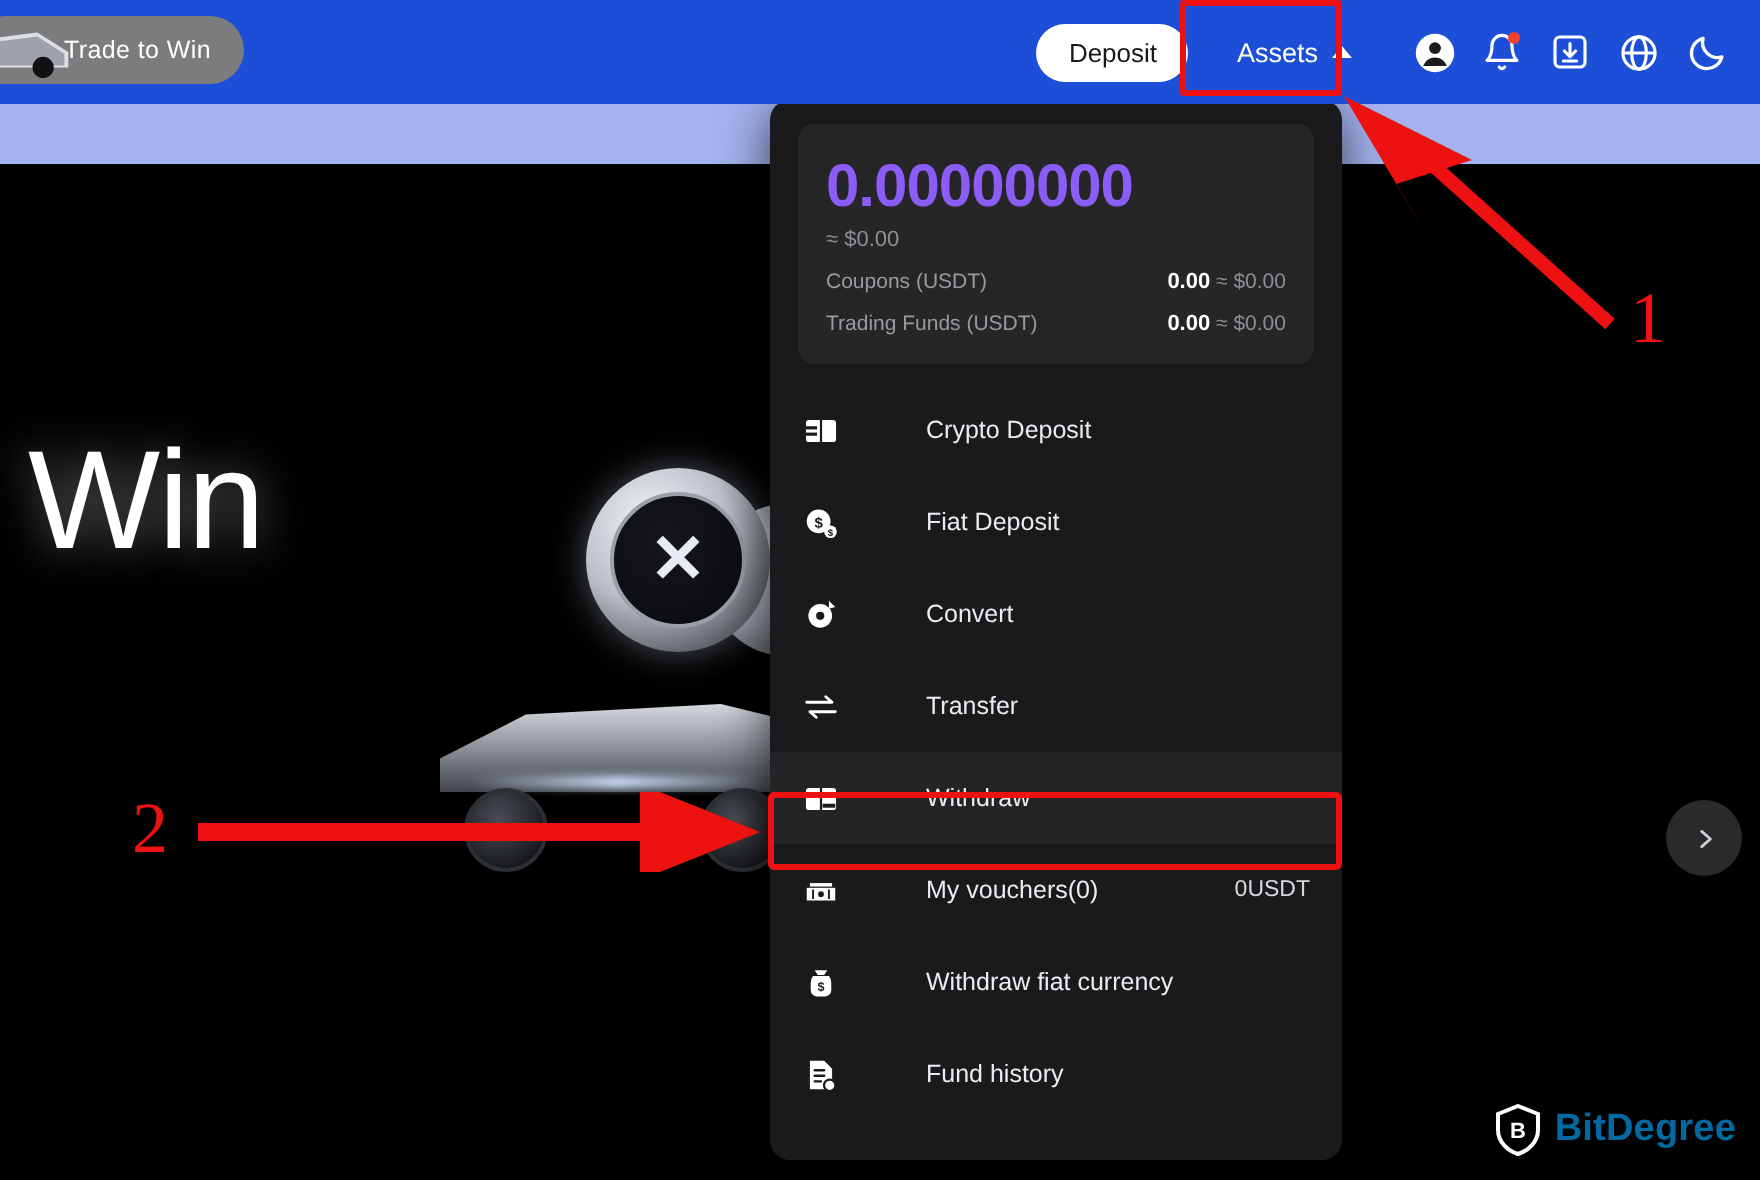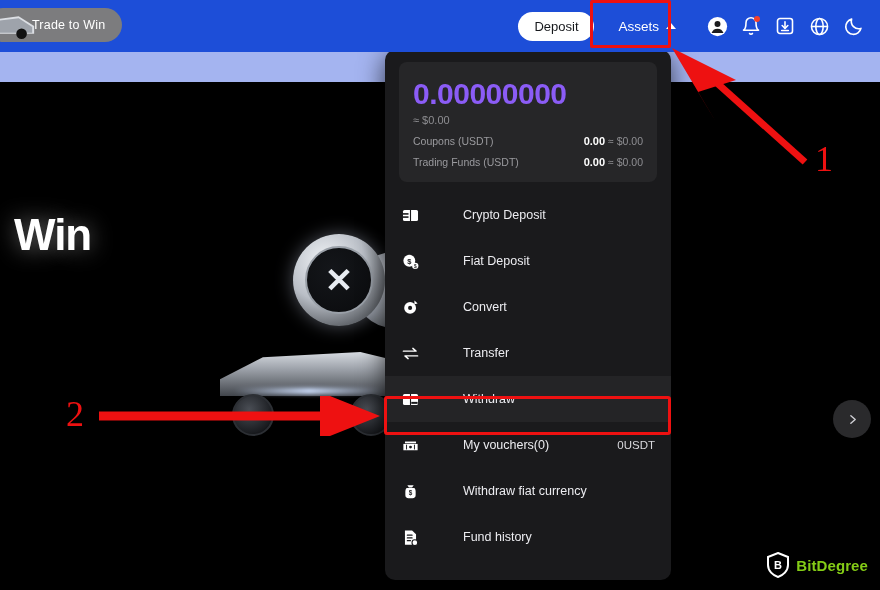--- a/index.html
+++ b/index.html
@@ -59,21 +59,21 @@
   .blue-band{
     position:absolute; left:0; top:52px; width:880px; height:30px;
     background:#a4b4f0; z-index:1;
   }
   .hero{
     position:absolute; left:0; top:82px; width:880px; height:508px;
     background:#000; overflow:hidden; z-index:1;
   }
   .hero-title{
     position:absolute; left:14px; top:128px;
-    font-size:44px; font-weight:bold; color:#fff;
+    font-size:70px; font-weight:normal; color:#fff;
     text-shadow:0 0 22px rgba(255,255,255,.45);
     letter-spacing:-1px;
   }
   
   .art{ position:absolute; left:215px; top:110px; width:240px; height:260px; }
   .coin{
     position:absolute; left:78px; top:42px; width:92px; height:92px; border-radius:50%;
     background:radial-gradient(circle at 35% 30%, #f2f4f7 0%, #b9bec6 45%, #65696f 75%, #2d3034 100%);
     box-shadow:0 0 18px rgba(220,230,255,.35);
     display:flex; align-items:center; justify-content:center;
@@ -161,21 +161,21 @@
   }
   .num{ color:#ee1111; font-size:36px; font-family:"Liberation Serif", serif; }
   .num1{ left:815px; top:138px; }
   .num2{ left:66px; top:393px; }
 
   
   .watermark{
     position:absolute; right:12px; bottom:12px; display:flex; align-items:center; gap:7px;
     z-index:40;
   }
-  .wm-text{ color:#84cc16; font-size:15px; font-weight:bold; letter-spacing:.1px; }
+  .wm-text{ color:#0369a1; font-size:19px; font-weight:bold; letter-spacing:.1px; }
 </style>
 </head>
 <body>
 
 <div id="app">
 
   <div class="blue-band"></div>
 
   <div class="hero">
     <div class="hero-title">Win</div>

